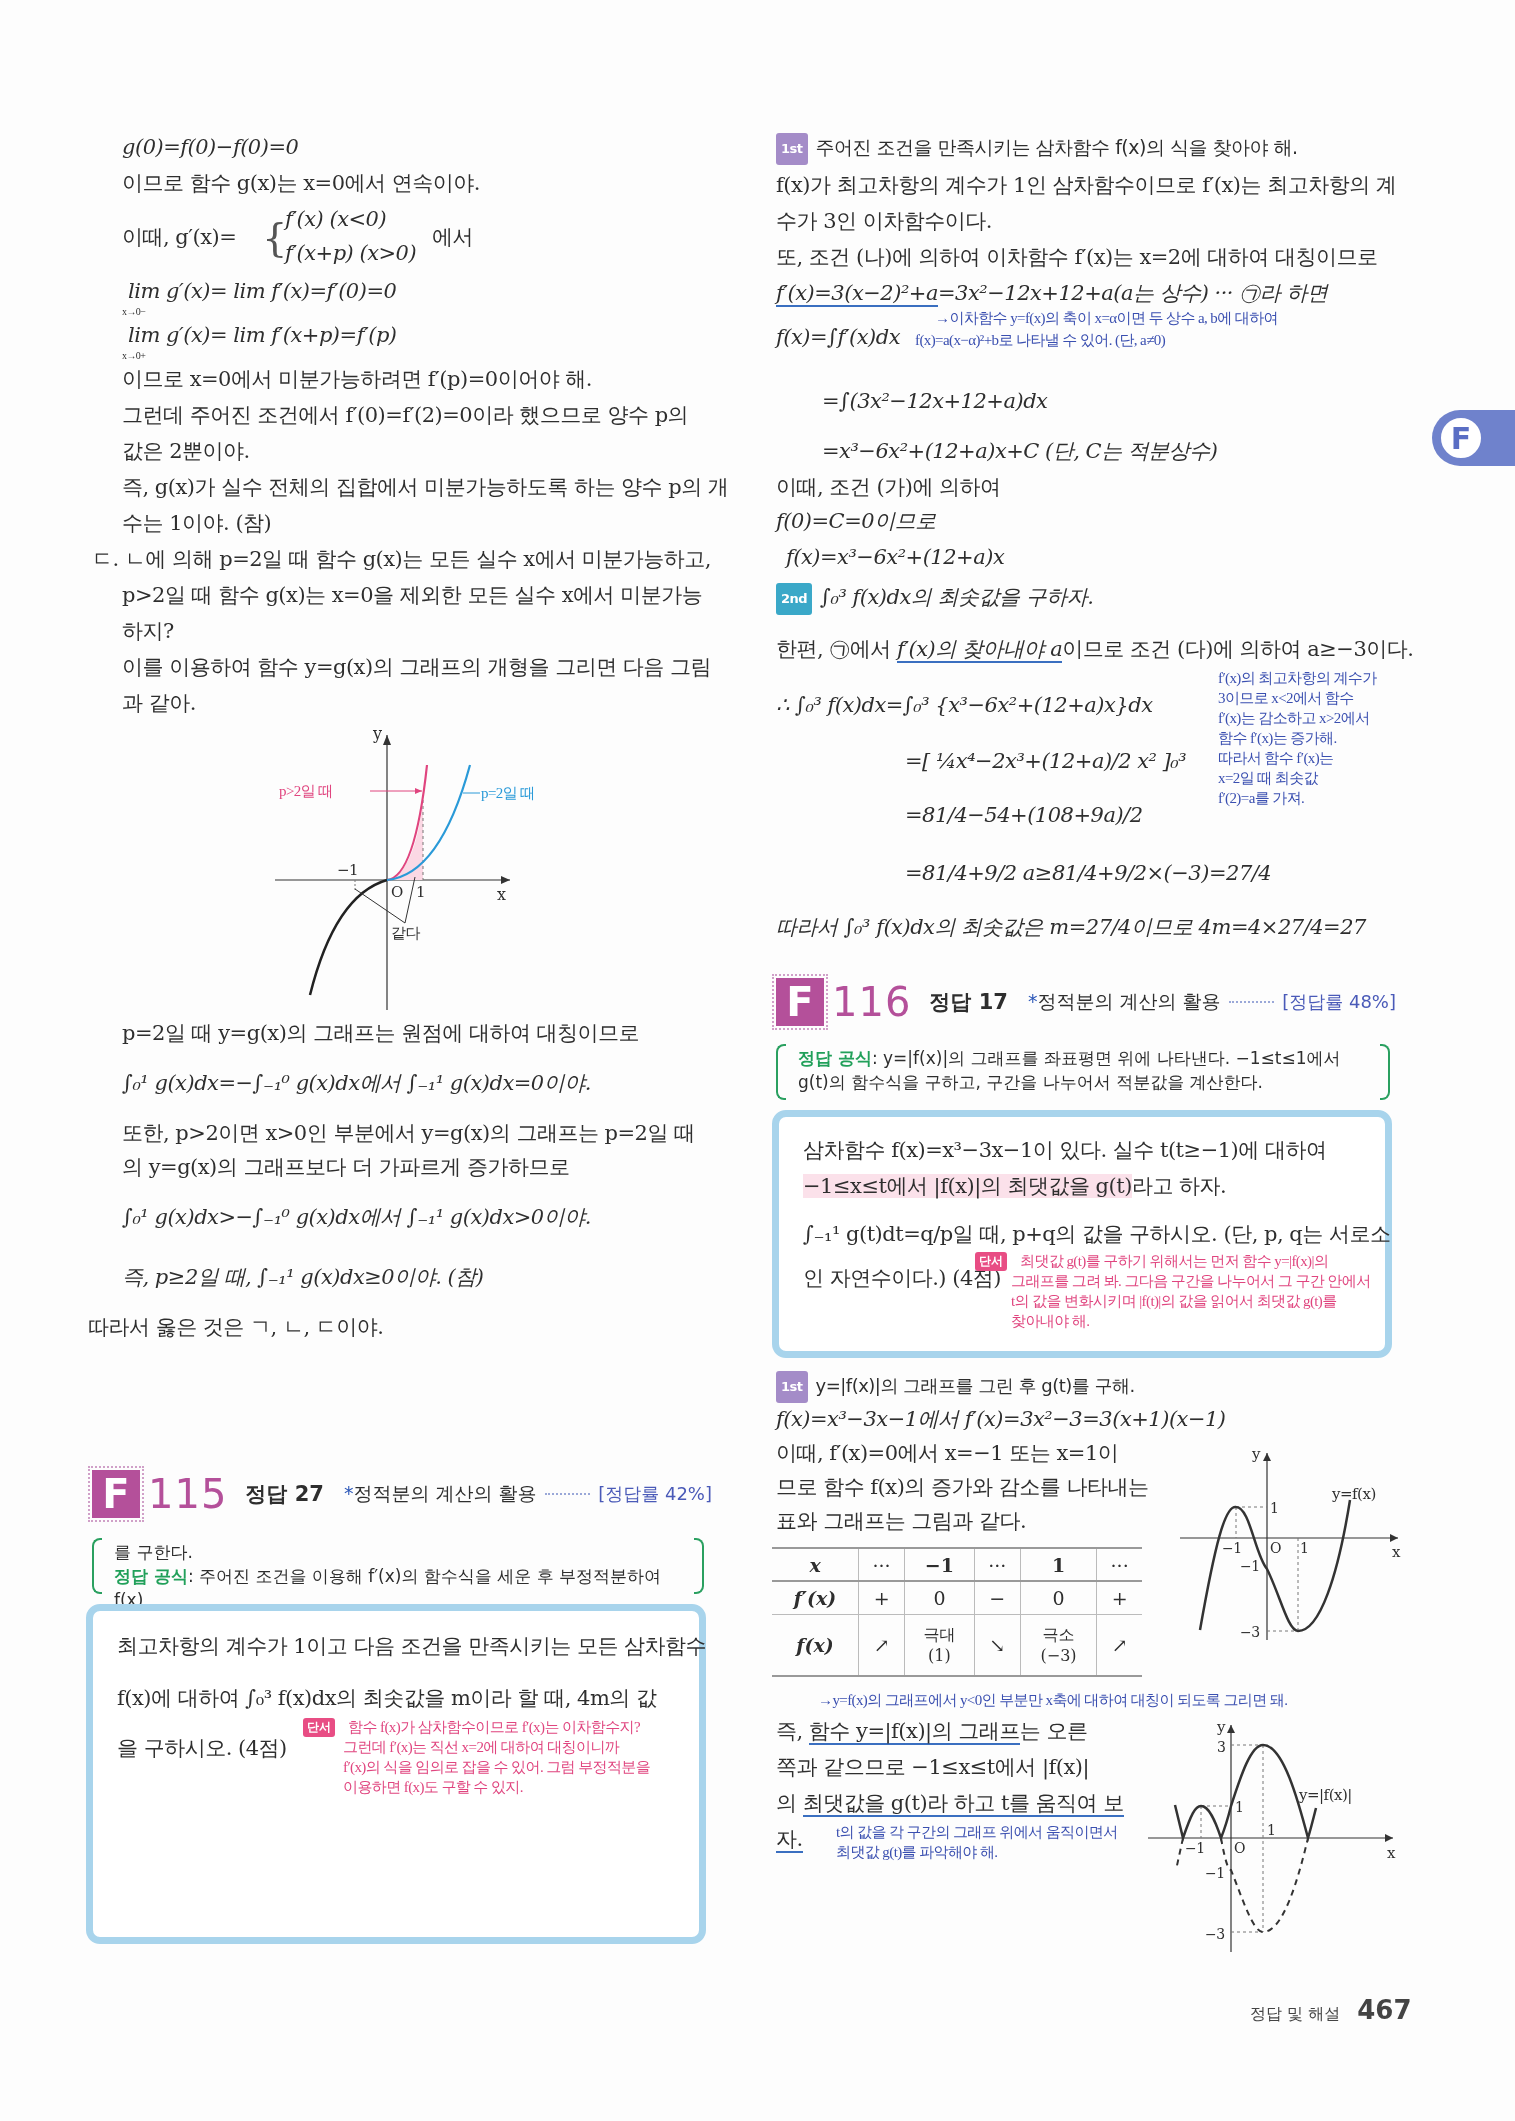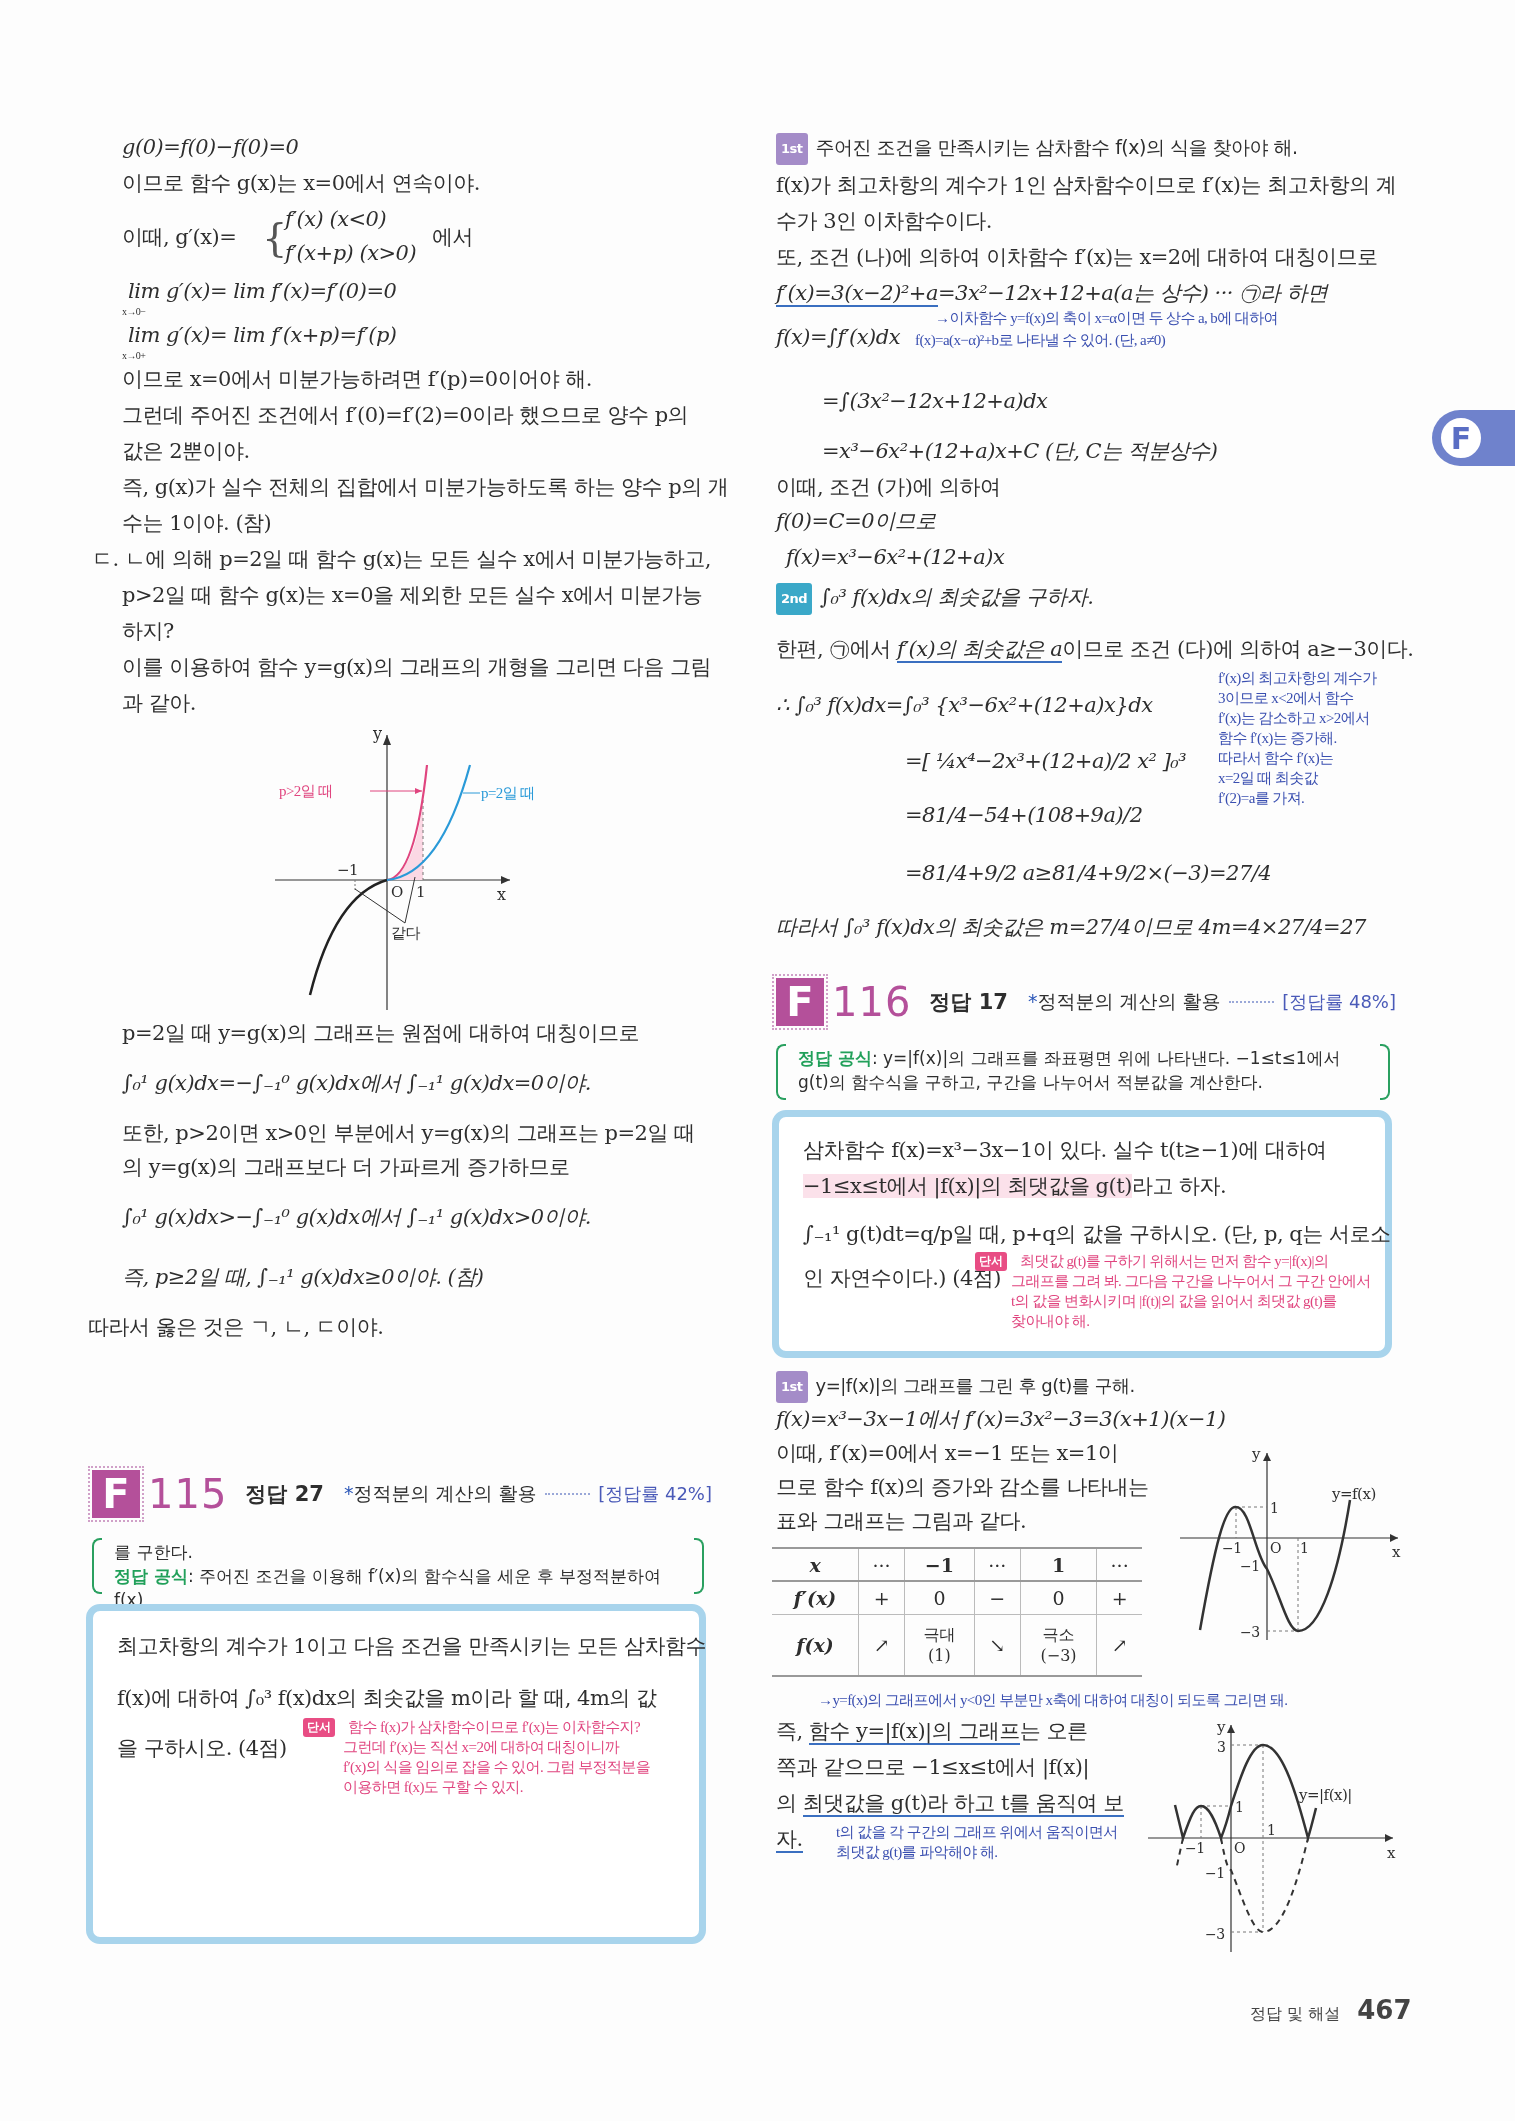--- a/index.html
+++ b/index.html
@@ -145,21 +145,21 @@
   <div class="line small blue-note" style="left:935px;top:308px;">→이차함수 y=f(x)의 축이 x=α이면 두 상수 a, b에 대하여</div>
   <div class="line small blue-note" style="left:915px;top:330px;">f(x)=a(x−α)²+b로 나타낼 수 있어. (단, a≠0)</div>
   <div class="line math" style="left:776px;top:322px;">f(x)=∫f′(x)dx</div>
   <div class="line math" style="left:822px;top:386px;">=∫(3x²−12x+12+a)dx</div>
   <div class="line math" style="left:822px;top:436px;">=x³−6x²+(12+a)x+C (단, C는 적분상수)</div>
   <div class="line" style="left:776px;top:472px;">이때, 조건 (가)에 의하여</div>
   <div class="line math" style="left:776px;top:506px;">f(0)=C=0이므로</div>
   <div class="line math" style="left:776px;top:542px;margin-left:10px;">f(x)=x³−6x²+(12+a)x</div>
   <div class="line" style="left:776px;top:582px;"><span class="tag tag-2nd">2nd</span><span class="math">∫₀³ f(x)dx의 최솟값을 구하자.</span></div>
 
-  <div class="line" style="left:776px;top:634px;"><span>한편, ㉠에서 </span><span class="ul-blue math">f′(x)의 최솟값은 a</span><span>이므로 조건 (다)에 의하여 a≥−3이다.</span></div>
+  <div class="line" style="left:776px;top:634px;"><span>한편, ㉠에서 </span><span class="ul-blue math">f′(x)의 찾아내야 a</span><span>이므로 조건 (다)에 의하여 a≥−3이다.</span></div>
   <div class="line math" style="left:776px;top:690px;">∴ ∫₀³ f(x)dx=∫₀³ {x³−6x²+(12+a)x}dx</div>
   <div class="line math" style="left:905px;top:746px;">=[ ¼x⁴−2x³+(12+a)/2 x² ]₀³</div>
   <div class="line math" style="left:905px;top:800px;">=81/4−54+(108+9a)/2</div>
   <div class="line math" style="left:905px;top:858px;">=81/4+9/2 a≥81/4+9/2×(−3)=27/4</div>
   <div class="line math" style="left:776px;top:912px;">따라서 ∫₀³ f(x)dx의 최솟값은 m=27/4이므로 4m=4×27/4=27</div>
   <div class="col" style="left:1218px;top:668px;width:200px;">
     <div class="small blue-note">f′(x)의 최고차항의 계수가</div>
     <div class="small blue-note">3이므로 x&lt;2에서 함수</div>
     <div class="small blue-note">f′(x)는 감소하고 x&gt;2에서</div>
     <div class="small blue-note">함수 f′(x)는 증가해.</div>

